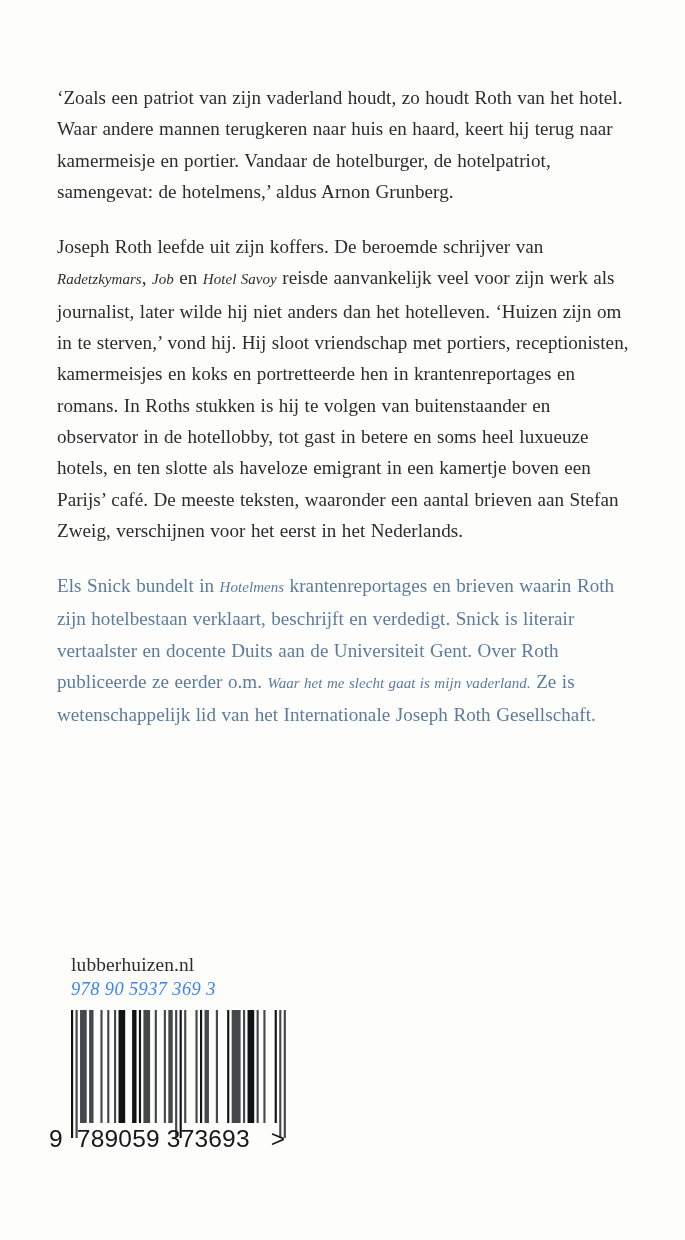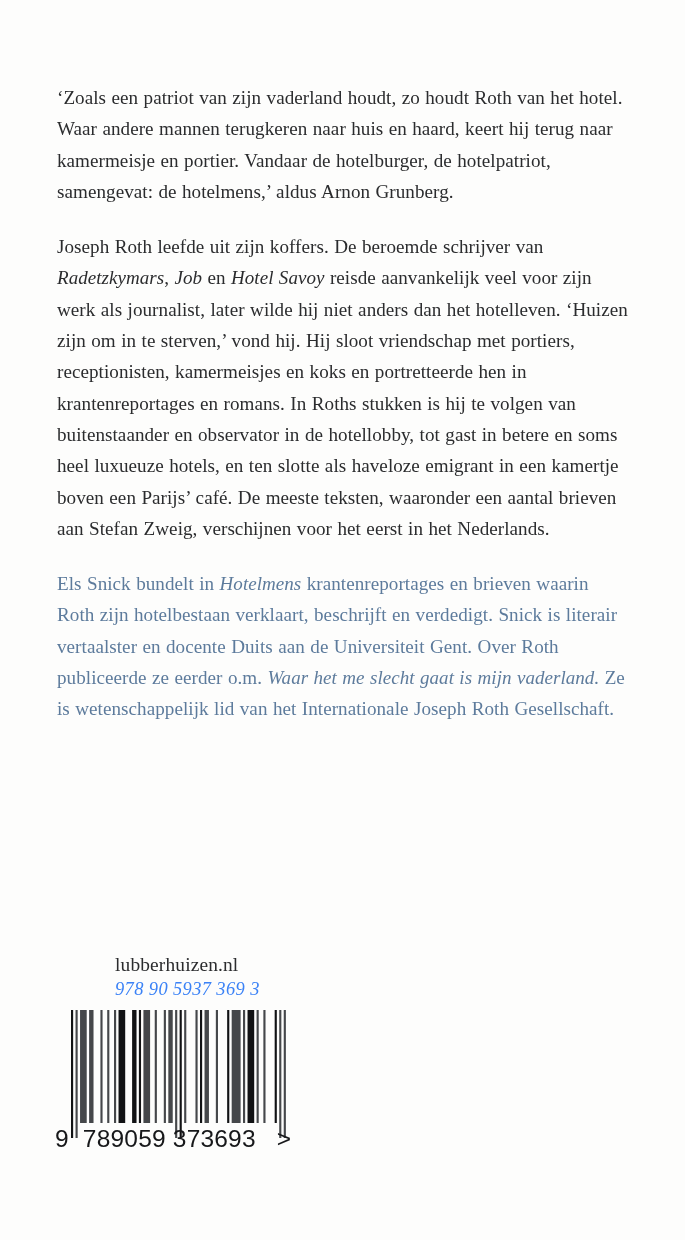--- a/index.html
+++ b/index.html
@@ -41,30 +41,29 @@
     word-spacing: 0.6px;
   }
   .para:last-child { margin-bottom: 8px; }
 
   .para.blue {
     color: #5d7b9c;
   }
 
   .para i, .para em {
     font-style: italic;
-    font-size: 19px;
+    font-size: 15px;
   }
 
   
   .imprint {
     position: absolute;
     left: 71px;
     top: 953px;
     width: 260px;
-    margin-left: 44px;
   }
   .imprint-site {
     font-size: 19.4px;
     line-height: 24px;
     color: #2b2c2e;
     letter-spacing: 0.15px;
   }
   .imprint-isbn {
     font-size: 18.4px;
     line-height: 25px;
@@ -78,21 +77,21 @@
     position: absolute;
     left: 71px;
     top: 1010px;
     width: 215px;
     height: 130px;
   }
   .barcode svg { display: block; }
 
   .barcode-digits {
     position: absolute;
-    left: 55px;
+    left: 49px;
     top: 1126px;
     width: 240px;
     font-family: "Liberation Sans", sans-serif;
     font-size: 24.5px;
     line-height: 26px;
     color: #17181a;
     letter-spacing: 0.2px;
     white-space: pre;
   }
 </style>

